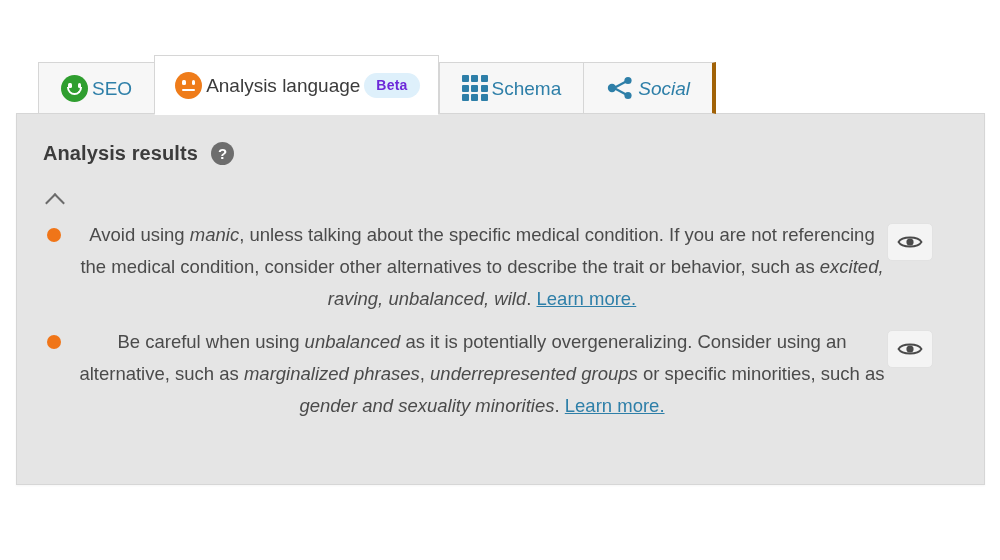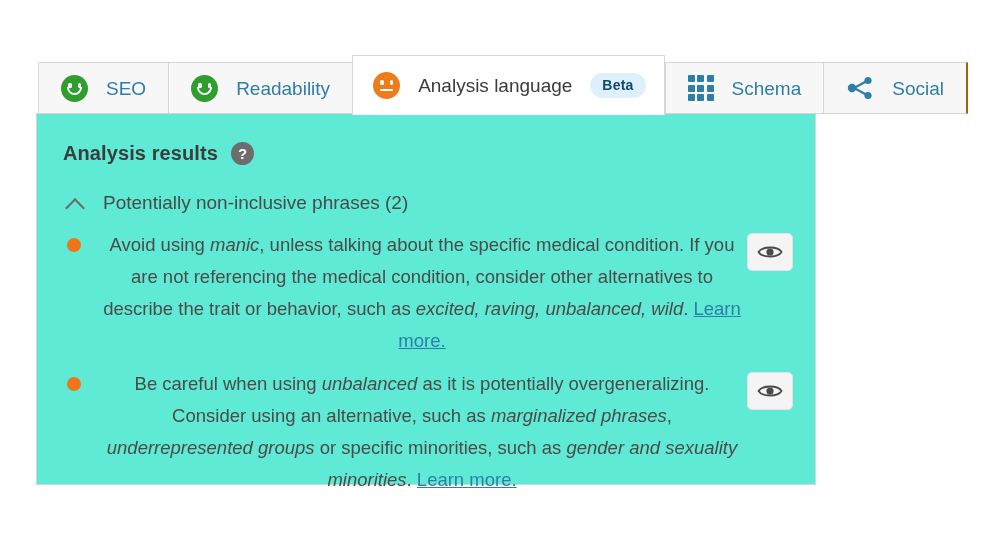--- a/index.html
+++ b/index.html
@@ -26,33 +26,33 @@
     top: 58px;
     display: flex;
     align-items: flex-end;
     height: 56px;
     z-index: 5;
   }
 
   .tab {
     display: flex;
     align-items: center;
-    gap: 18px;
+    gap: 4px;
     height: 52px;
     padding: 0 22px;
     background: #f7f7f7;
     border: 1px solid #d6d6d6;
     border-right: none;
     font-size: 19px;
     color: #2e7fa8;
     cursor: pointer;
     white-space: nowrap;
     position: relative;
   }
-  .tab:last-child { border-right: 2px solid #a16207; }
+  .tab:last-child { border-right: 4px solid #a16207; font-style: italic; }
 
   .tab.active {
     background: #ffffff;
     height: 60px;
     border: 1px solid #d6d6d6;
     border-bottom: 1px solid #ffffff;
     color: #404040;
     z-index: 6;
     margin-bottom: -1px;
     padding: 0 18px 0 20px;
@@ -92,21 +92,21 @@
     position: absolute;
     left: 7px; top: 17px;
     width: 13px; height: 2.6px;
     background: #fff;
     border-radius: 2px;
   }
 
   
   .beta {
     background: #def0fb;
-    color: #0c4a6e;
+    color: #6d28d9;
     font-size: 14px;
     font-weight: bold;
     padding: 5px 12px 6px;
     border-radius: 13px;
     line-height: 1;
     letter-spacing: .2px;
   }
 
   
   .grid-icon {
@@ -120,26 +120,25 @@
   .grid-icon i { background: #2e7fa8; display: block; border-radius: 1px; }
 
   
   .share-icon { width: 28px; height: 26px; flex: 0 0 auto; }
 
   
   .panel {
     position: absolute;
     left: 16px;
     top: 113px;
-    width: 780px;
+    width: 969px;
     height: 372px;
-    background: #5eead4;
+    background: #e5e5e5;
     border: 1px solid #d6d6d6;
     box-shadow: 0 1px 2px rgba(0,0,0,.04);
-    margin-left: 20px;
   }
 
   .panel-head {
     display: flex;
     align-items: center;
     gap: 13px;
     padding: 28px 0 0 26px;
   }
   .panel-title {
     font-size: 20px;
@@ -243,28 +242,20 @@
 
     <div class="tab">
       <span class="face happy">
         <span class="eye l"></span>
           <span class="eye r"></span>
           <span class="mouth-smile"></span>
       </span>
       <span class="tab-label">SEO</span>
     </div>
 
-    <div class="tab">
-      <span class="face happy">
-        <span class="eye l"></span>
-          <span class="eye r"></span>
-          <span class="mouth-smile"></span>
-      </span>
-      <span class="tab-label">Readability</span>
-    </div>
 
     <div class="tab active">
       <span class="face neutral">
         <span class="eye l"></span>
           <span class="eye r"></span>
           <span class="mouth-flat"></span>
       </span>
       <span class="tab-label">Analysis language</span>
       <span class="beta">Beta</span>
     </div>
@@ -301,21 +292,20 @@
 
   <div class="panel">
 
     <div class="panel-head">
       <span class="panel-title">Analysis results</span>
       <span class="help-icon">?</span>
     </div>
 
     <div class="section-head">
       <span class="chevron"></span>
-      <span class="section-title">Potentially non-inclusive phrases (2)</span>
     </div>
 
     <div class="results">
 
       <div class="result-row">
         <span class="bullet" style="background: rgb(240, 117, 24);"></span>
         <div class="result-text"><span>Avoid using </span><em>manic</em><span>, unless talking about the specific medical condition. If you are not referencing the medical condition, consider other alternatives to describe the trait or behavior, such as </span><em>excited, raving, unbalanced, wild</em><span>. </span><a href="#">Learn more.</a></div>
         <div class="eye-btn">
           <svg class="eye-svg" viewBox="0 0 26 18" aria-hidden="true">
             <path d="M1.5 9 C5 3, 21 3, 24.5 9 C21 15, 5 15, 1.5 9 Z" fill="none" stroke="#4a4a4a" stroke-width="1.8"></path>

